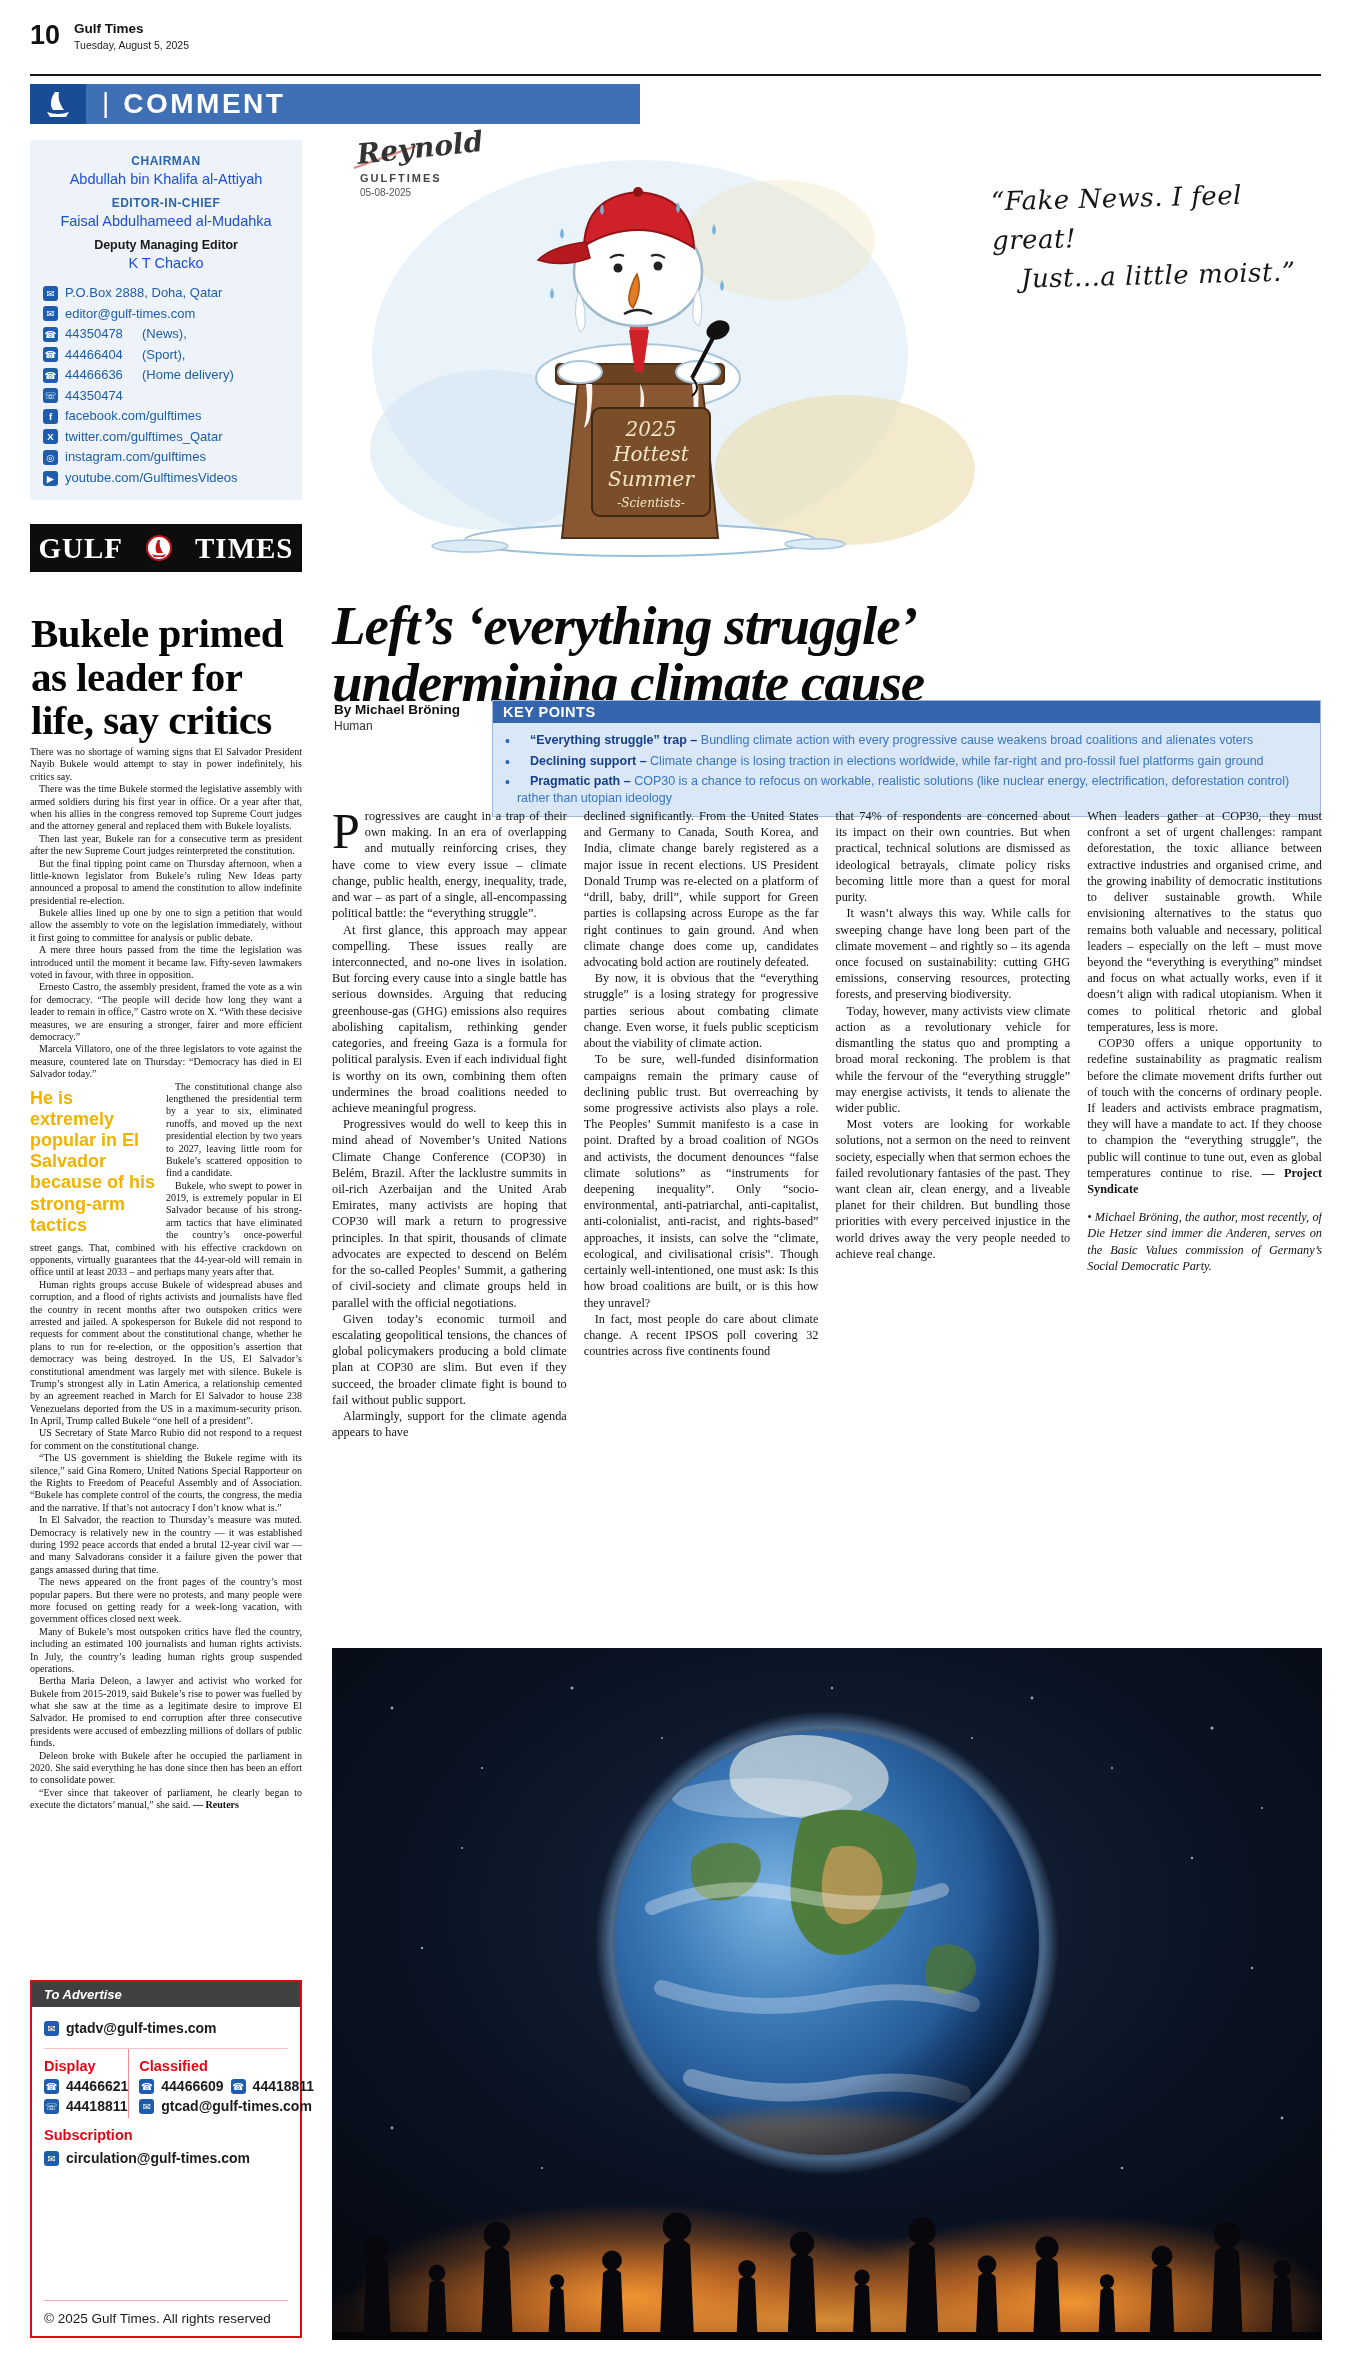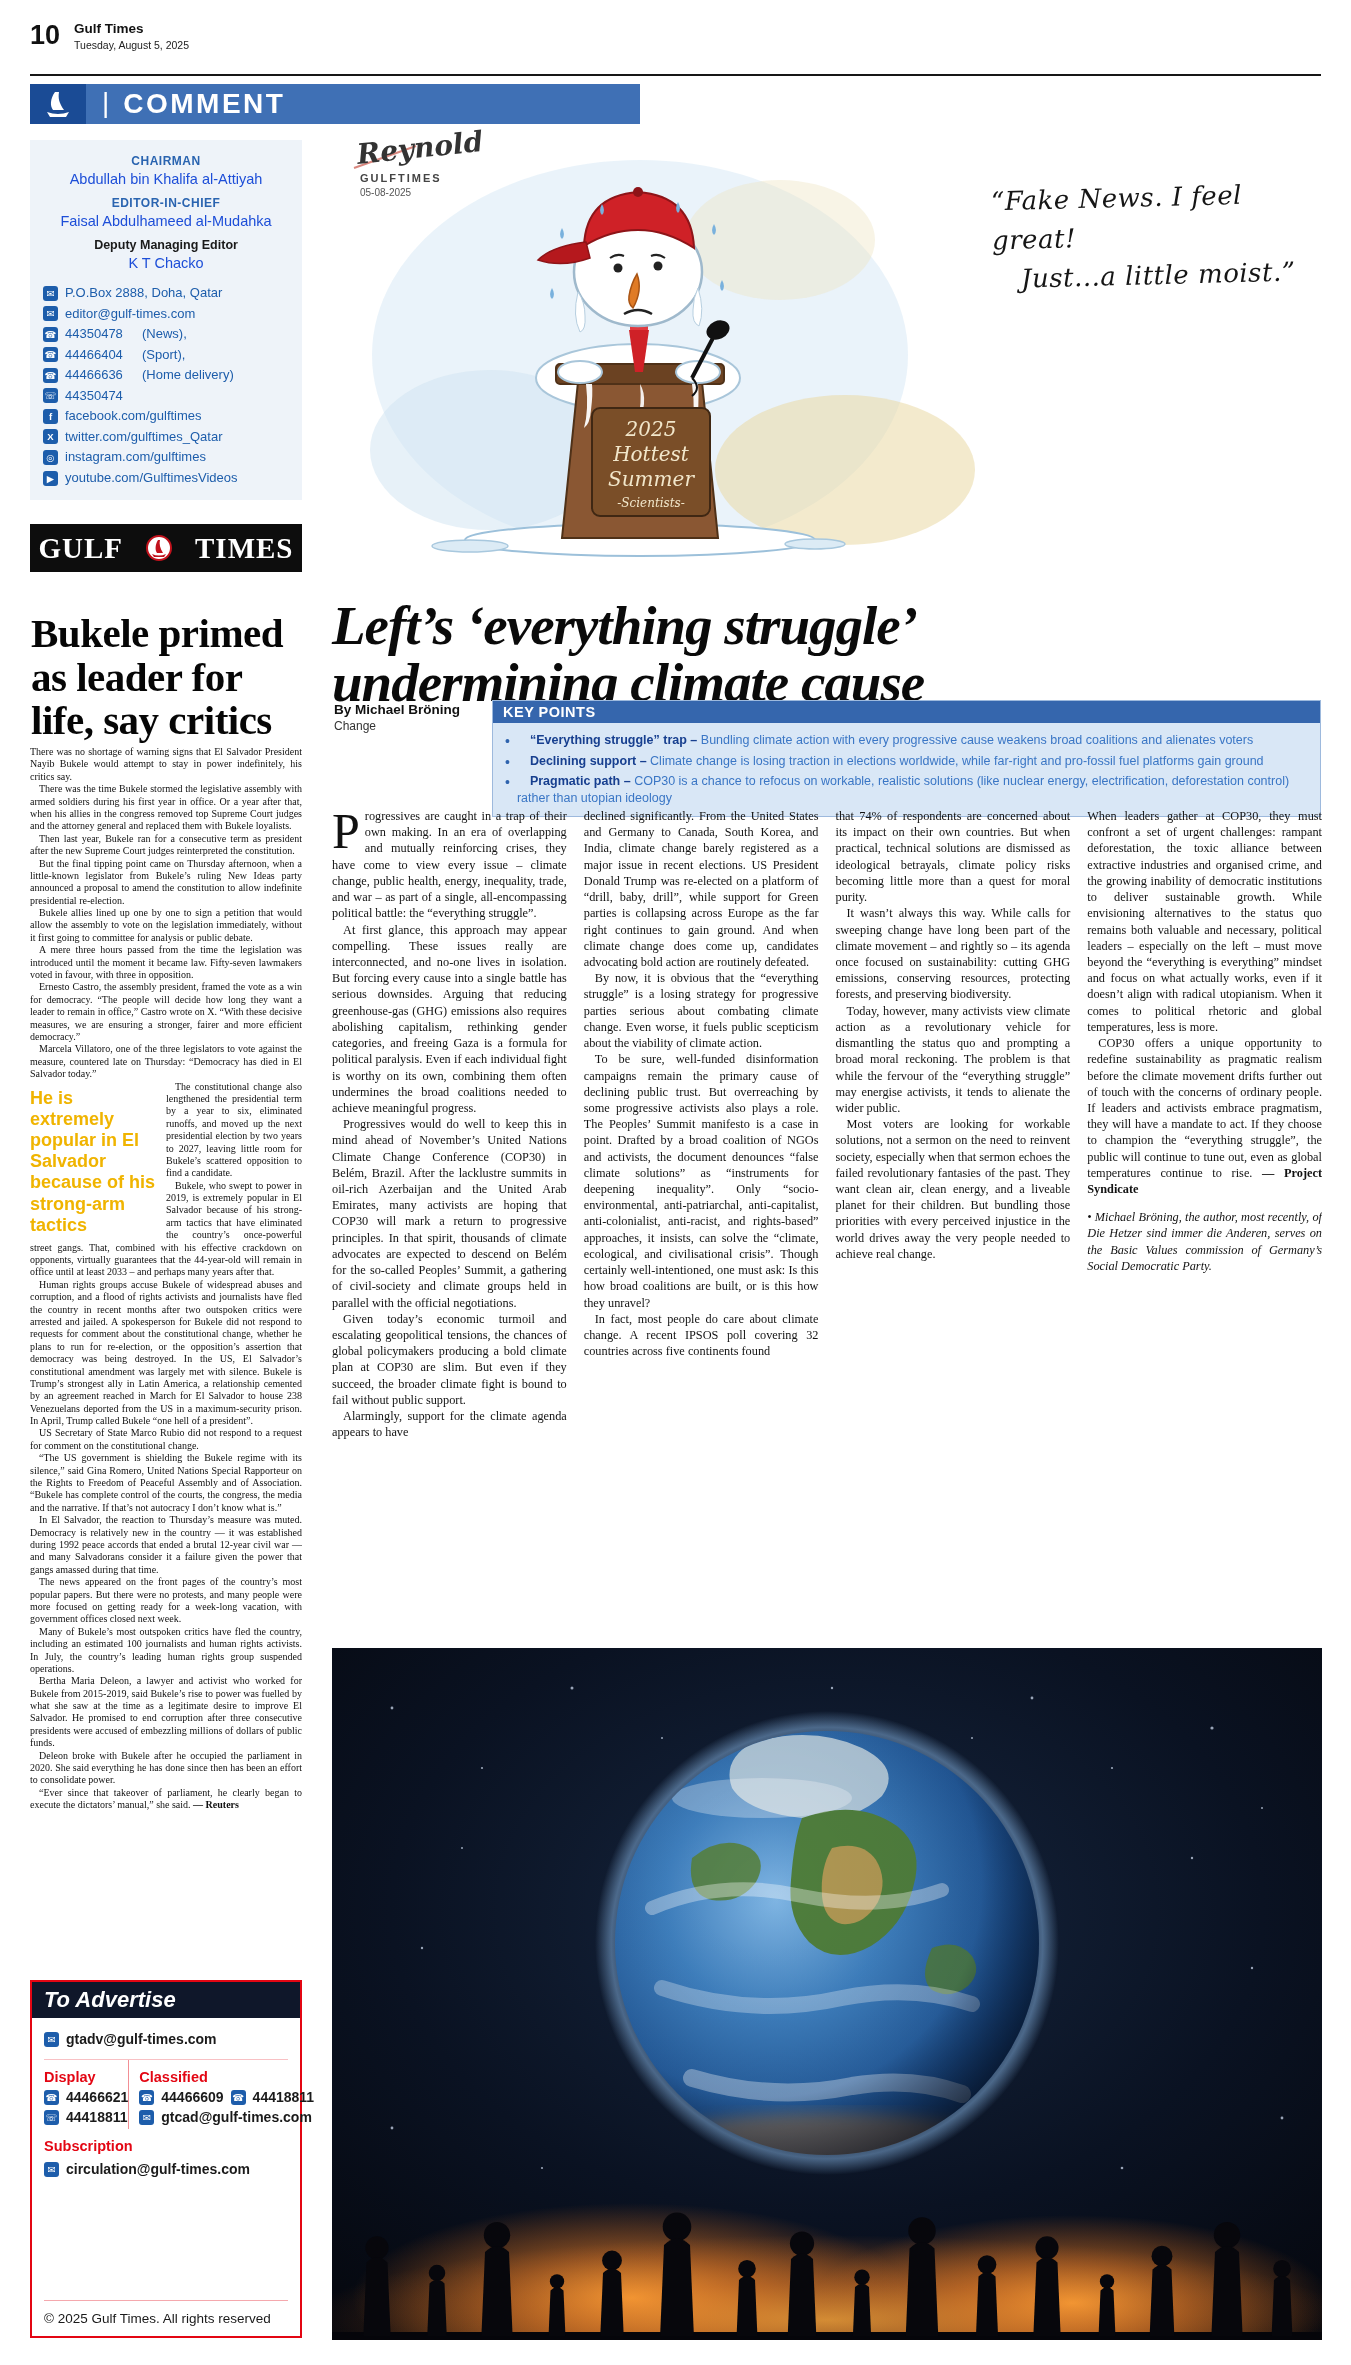--- a/index.html
+++ b/index.html
@@ -52,21 +52,21 @@
   .bukele-article .para-list:first-child p:first-child{text-indent:0;}
   .pullquote{float:left;width:126px;margin:7px 10px 5px 0;
              font-family:"Liberation Sans",sans-serif;font-weight:bold;font-size:18px;
              line-height:1.18;color:#f0b400;text-align:left;text-indent:0;}
   .closing{margin:0;text-indent:9px;}
   .tagline{font-weight:bold;}
 
   
   .advertise{position:absolute;top:1980px;left:30px;width:272px;height:358px;border:2px solid #e30613;
              box-sizing:border-box;display:flex;flex-direction:column;}
-  .adv-header{background:#0f172a;color:#fff;font-size:22px;font-weight:bold;font-style:italic;
+  .adv-header{background:#404040;color:#fff;font-size:13px;font-weight:bold;font-style:italic;
               padding:5px 12px;flex:none;}
   .adv-body{padding:9px 12px 10px;display:flex;flex-direction:column;flex:1;}
   .adv-row{display:flex;align-items:center;gap:7px;margin:4px 0;}
   .adv-strong{color:#1a1a1a;font-weight:bold;font-size:14px;}
   .adv-label{color:#e30613;font-weight:bold;font-size:14.5px;margin:9px 0 3px;}
   .adv-cols{display:flex;border-top:1px solid rgba(227,6,19,.25);margin-top:8px;}
   .adv-col{flex:1.05;}
   .adv-col-right{flex:1.3;border-left:1px solid rgba(227,6,19,.45);padding-left:10px;}
   .adv-copyright{margin-top:auto;padding-top:10px;border-top:1px solid rgba(227,6,19,.35);
                  font-size:13.5px;color:#1a1a1a;}
@@ -346,21 +346,21 @@
     <div class="cap2">Just...a little moist.”</div>
   </div>
 
   <h1 class="main-headline">
     <span>Left’s ‘everything struggle’</span><br>
     <span>undermining climate cause</span>
   </h1>
 
   <div class="byline">
     <div class="byline-name">By Michael Bröning</div>
-    <div class="byline-city">Change</div>
+    <div class="byline-city">Human</div>
   </div>
 
   <aside class="keypoints">
     <div class="kp-header">KEY POINTS</div>
     <div class="kp-body">
         <div class="kp-item">
         <span class="kp-bullet"></span>
         <span class="kp-text"><b class="kp-lead">“Everything struggle” trap –</b> <span class="kp-rest">Bundling climate action with every progressive cause weakens broad coalitions and alienates voters</span></span>
       </div>
         <div class="kp-item">

